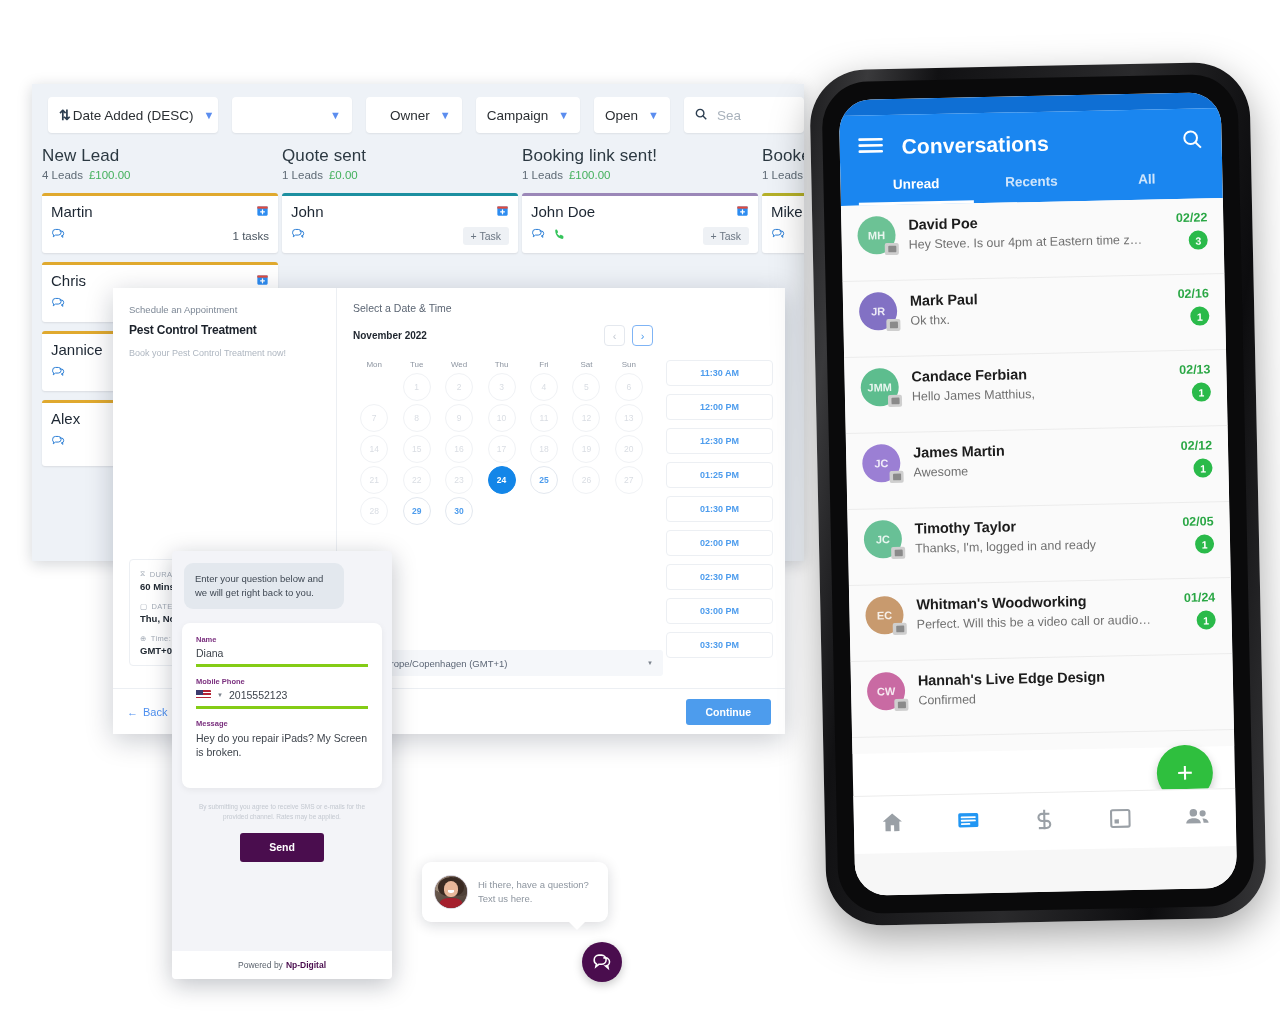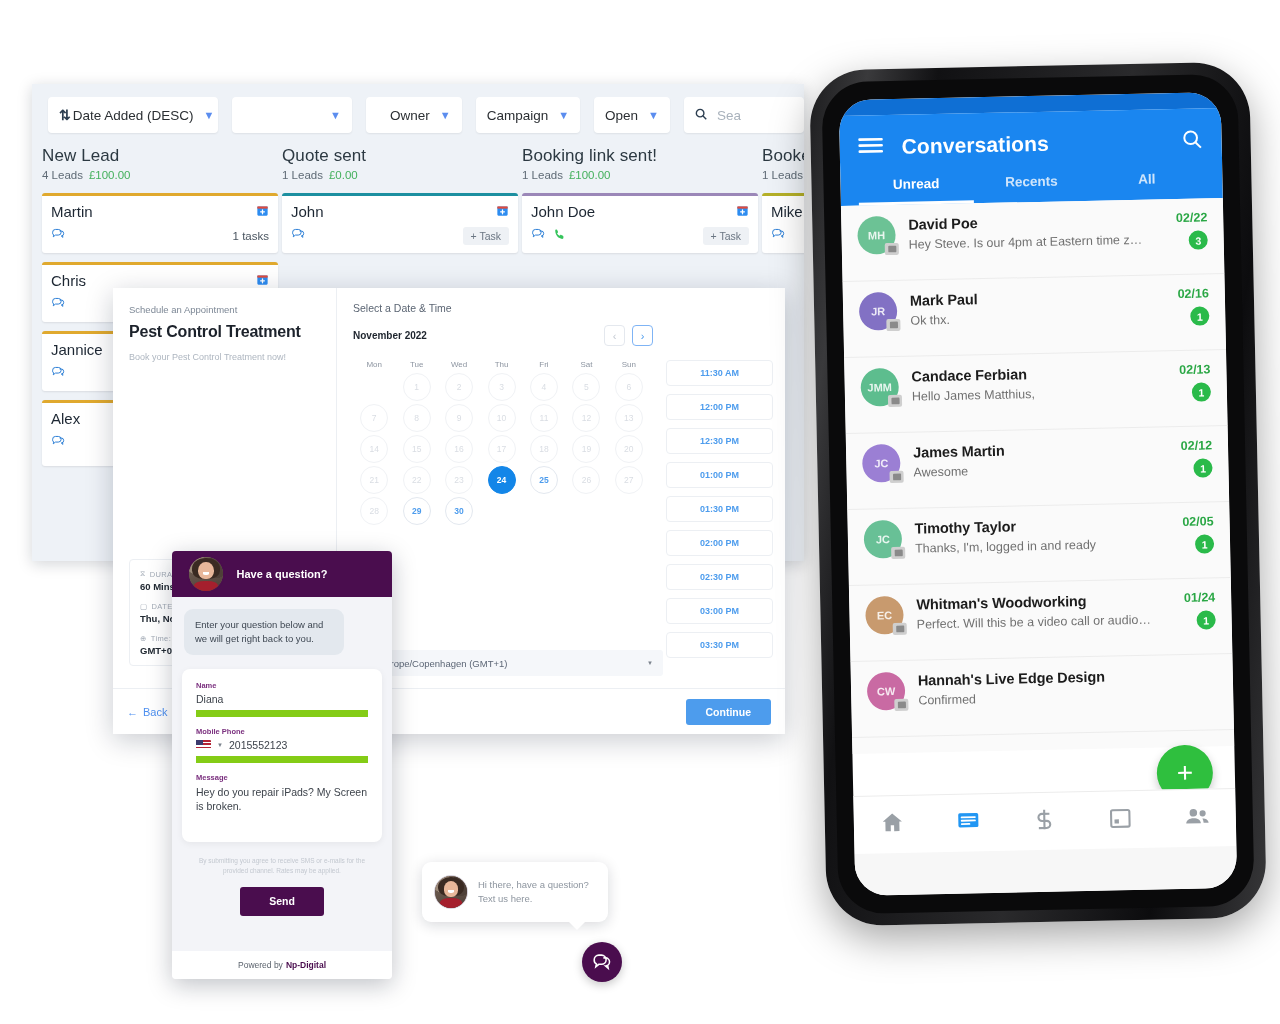--- a/index.html
+++ b/index.html
@@ -83,21 +83,21 @@
     position: absolute; left: 113px; top: 288px;
     width: 672px; height: 446px; background: #fff;
     box-shadow: 0 6px 26px rgba(10,20,40,.22);
     overflow: hidden;
   }
   #bk-left {
     position: absolute; left: 0; top: 0; width: 224px; height: 446px;
     border-right: 1px solid #eceff3; padding: 16px 16px 0 16px;
   }
   #bk-eyebrow { font-size: 9.5px; color: #7d8896; margin-bottom: 8px; }
-  #bk-title { font-size: 16px; font-weight: 700; color: #1c222b; margin-bottom: 11px; letter-spacing:-.2px;}
+  #bk-title { font-size: 12px; font-weight: 700; color: #1c222b; margin-bottom: 11px; letter-spacing:-.2px;}
   #bk-desc { font-size: 9px; color: #aeb6c0; }
   #bk-meta {
     position: absolute; left: 16px; bottom: 68px; width: 192px;
     border: 1px solid #eceff3; border-radius: 4px; padding: 9px 10px;
     background: #fff;
   }
   .meta-row { margin-bottom: 10px; }
   .meta-row:last-child { margin-bottom: 0; }
   .meta-lbl { font-size: 7.5px; color: #a3abb6; letter-spacing: .4px; display: flex; align-items: center; gap: 4px; }
   .meta-val { font-size: 9.5px; color: #222a33; font-weight: 700; margin-top: 2px; }
@@ -175,21 +175,21 @@
   #cf-bubble {
     background: #e3e8ee; border-radius: 9px; padding: 9px 11px;
     font-size: 9.5px; line-height: 1.45; color: #3e4752; width: 160px;
   }
   #cf-card {
     margin: 14px 10px 0 10px; background: #fff; border-radius: 8px;
     padding: 12px 14px 14px 14px; box-shadow: 0 2px 7px rgba(0,0,0,.06);
   }
   .ff-label { font-size: 7.5px; color: #7a2f7e; font-weight: 700; margin-bottom: 3px; }
   .ff-value { font-size: 10.5px; color: #3d434b; }
-  .ff-field { border-bottom: 7px solid #84cc16; padding-bottom: 5px; margin-bottom: 10px; }
+  .ff-field { border-bottom: 3px solid #84cc16; padding-bottom: 5px; margin-bottom: 10px; }
   .ff-field:last-child { border-bottom: none; }
   #ff-phone { display: flex; align-items: center; gap: 6px; }
   .flag {
     width: 15px; height: 10px; border-radius: 1px; flex: none;
     background: linear-gradient(#b22234 0 18%, #fff 18% 33%, #b22234 33% 50%, #fff 50% 66%, #b22234 66% 82%, #fff 82% 100%);
     position: relative;
   }
   .flag::after {
     content: ""; position: absolute; left: 0; top: 0; width: 7px; height: 5px; background: #3c3b6e;
   }
@@ -603,21 +603,21 @@
               <div class="day disabled">28</div>
               <div class="day avail">29</div>
               <div class="day avail">30</div>
             </div>
         </div>
         <div id="slots">
           <div id="slot-inner">
               <div class="slot">11:30 AM</div>
               <div class="slot">12:00 PM</div>
               <div class="slot">12:30 PM</div>
-              <div class="slot">01:00 PM</div>
+              <div class="slot">01:25 PM</div>
               <div class="slot">01:30 PM</div>
               <div class="slot">02:00 PM</div>
               <div class="slot">02:30 PM</div>
               <div class="slot">03:00 PM</div>
               <div class="slot">03:30 PM</div>
             </div>
 
         </div>
       </div>
     </div>
@@ -630,32 +630,20 @@
     <div id="bk-footer">
       <div id="bk-back">
         <span>←</span>
         <span>Back</span>
       </div>
       <div id="bk-continue">Continue</div>
     </div>
   </div>
 
   <div id="chatform">
-    <div id="cf-header">
-      <div id="cf-avatar">
-        <div class="face">
-            <div class="bg2"></div>
-            <div class="hair"></div>
-            <div class="skin"></div>
-            <div class="smile"></div>
-            <div class="body"></div>
-          </div>
-      </div>
-      <div id="cf-title">Have a question?</div>
-    </div>
 
     <div id="cf-body">
       <div id="cf-bubble">Enter your question below and we will get right back to you.</div>
     </div>
 
     <div id="cf-card">
       <div class="ff-field">
         <div class="ff-label">Name</div>
         <div class="ff-value">Diana</div>
       </div>

